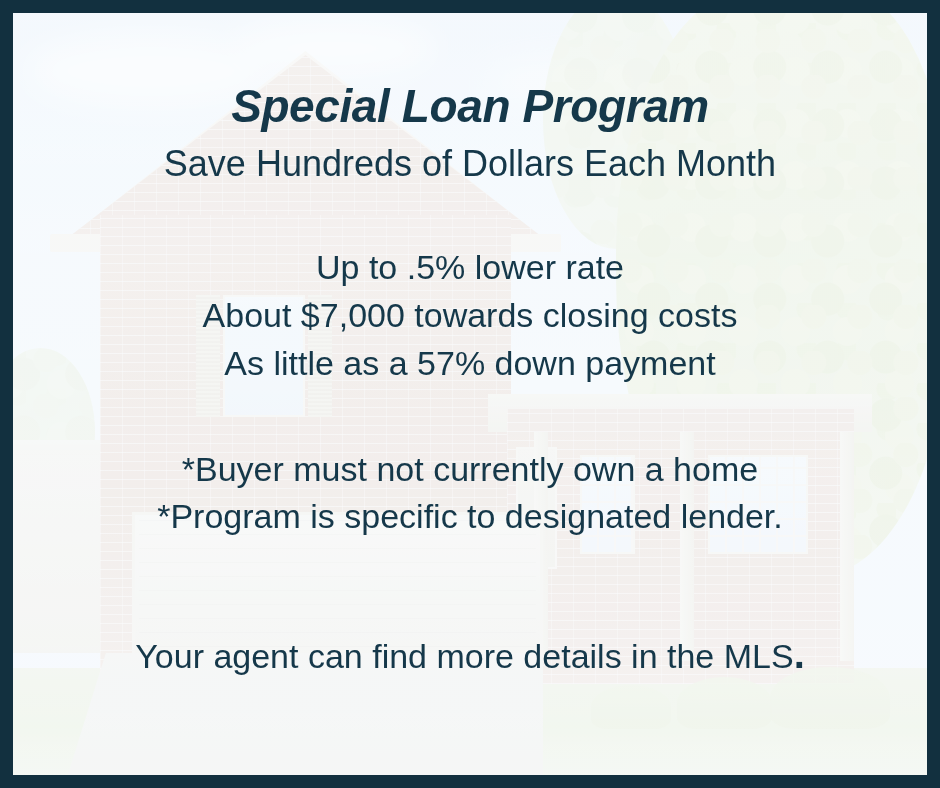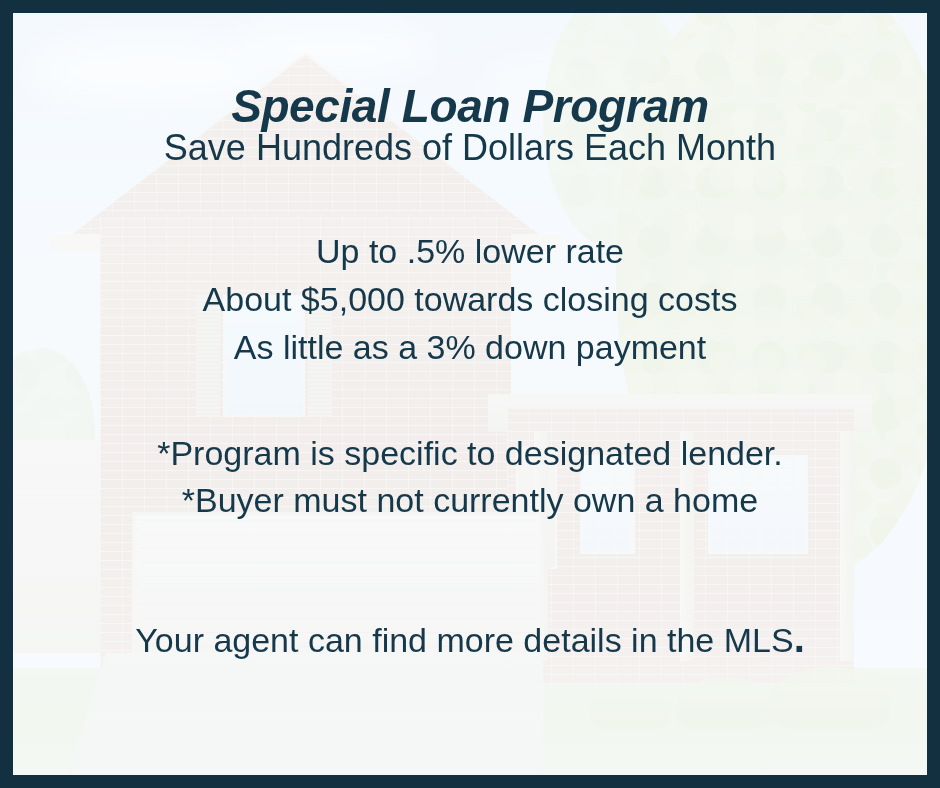--- a/index.html
+++ b/index.html
@@ -197,20 +197,21 @@
     font-style:italic;
     letter-spacing:-.4px;
     margin-top:70px;
     line-height:1;
     white-space:nowrap;
   }
 
   .subtitle {
     font-size:36px;
     font-weight:normal;
+    margin-top:16px;
     line-height:1.05;
     white-space:nowrap;
   }
 
   .benefits {
     margin-top:62px;
     display:flex; flex-direction:column; align-items:center;
     gap:3px;
   }
   .benefits .line {
@@ -289,27 +290,27 @@
     </div>
 
     <div id="content">
 
       <div class="title">Special Loan Program</div>
 
       <div class="subtitle">Save Hundreds of Dollars Each Month</div>
 
       <div class="benefits">
         <div class="line">Up to .5% lower rate</div>
-        <div class="line">About $5,000 towards closing costs</div>
-        <div class="line">As little as a 3% down payment</div>
+        <div class="line">About $7,000 towards closing costs</div>
+        <div class="line">As little as a 57% down payment</div>
       </div>
 
       <div class="disclaimers">
+        <div class="line">*Buyer must not currently own a home</div>
         <div class="line">*Program is specific to designated lender.</div>
-        <div class="line">*Buyer must not currently own a home</div>
       </div>
 
       <div class="footer">
         <span>Your agent can find more details in the MLS</span><span class="dot">.</span>
       </div>
 
     </div>
   </div>
 </div>
 

